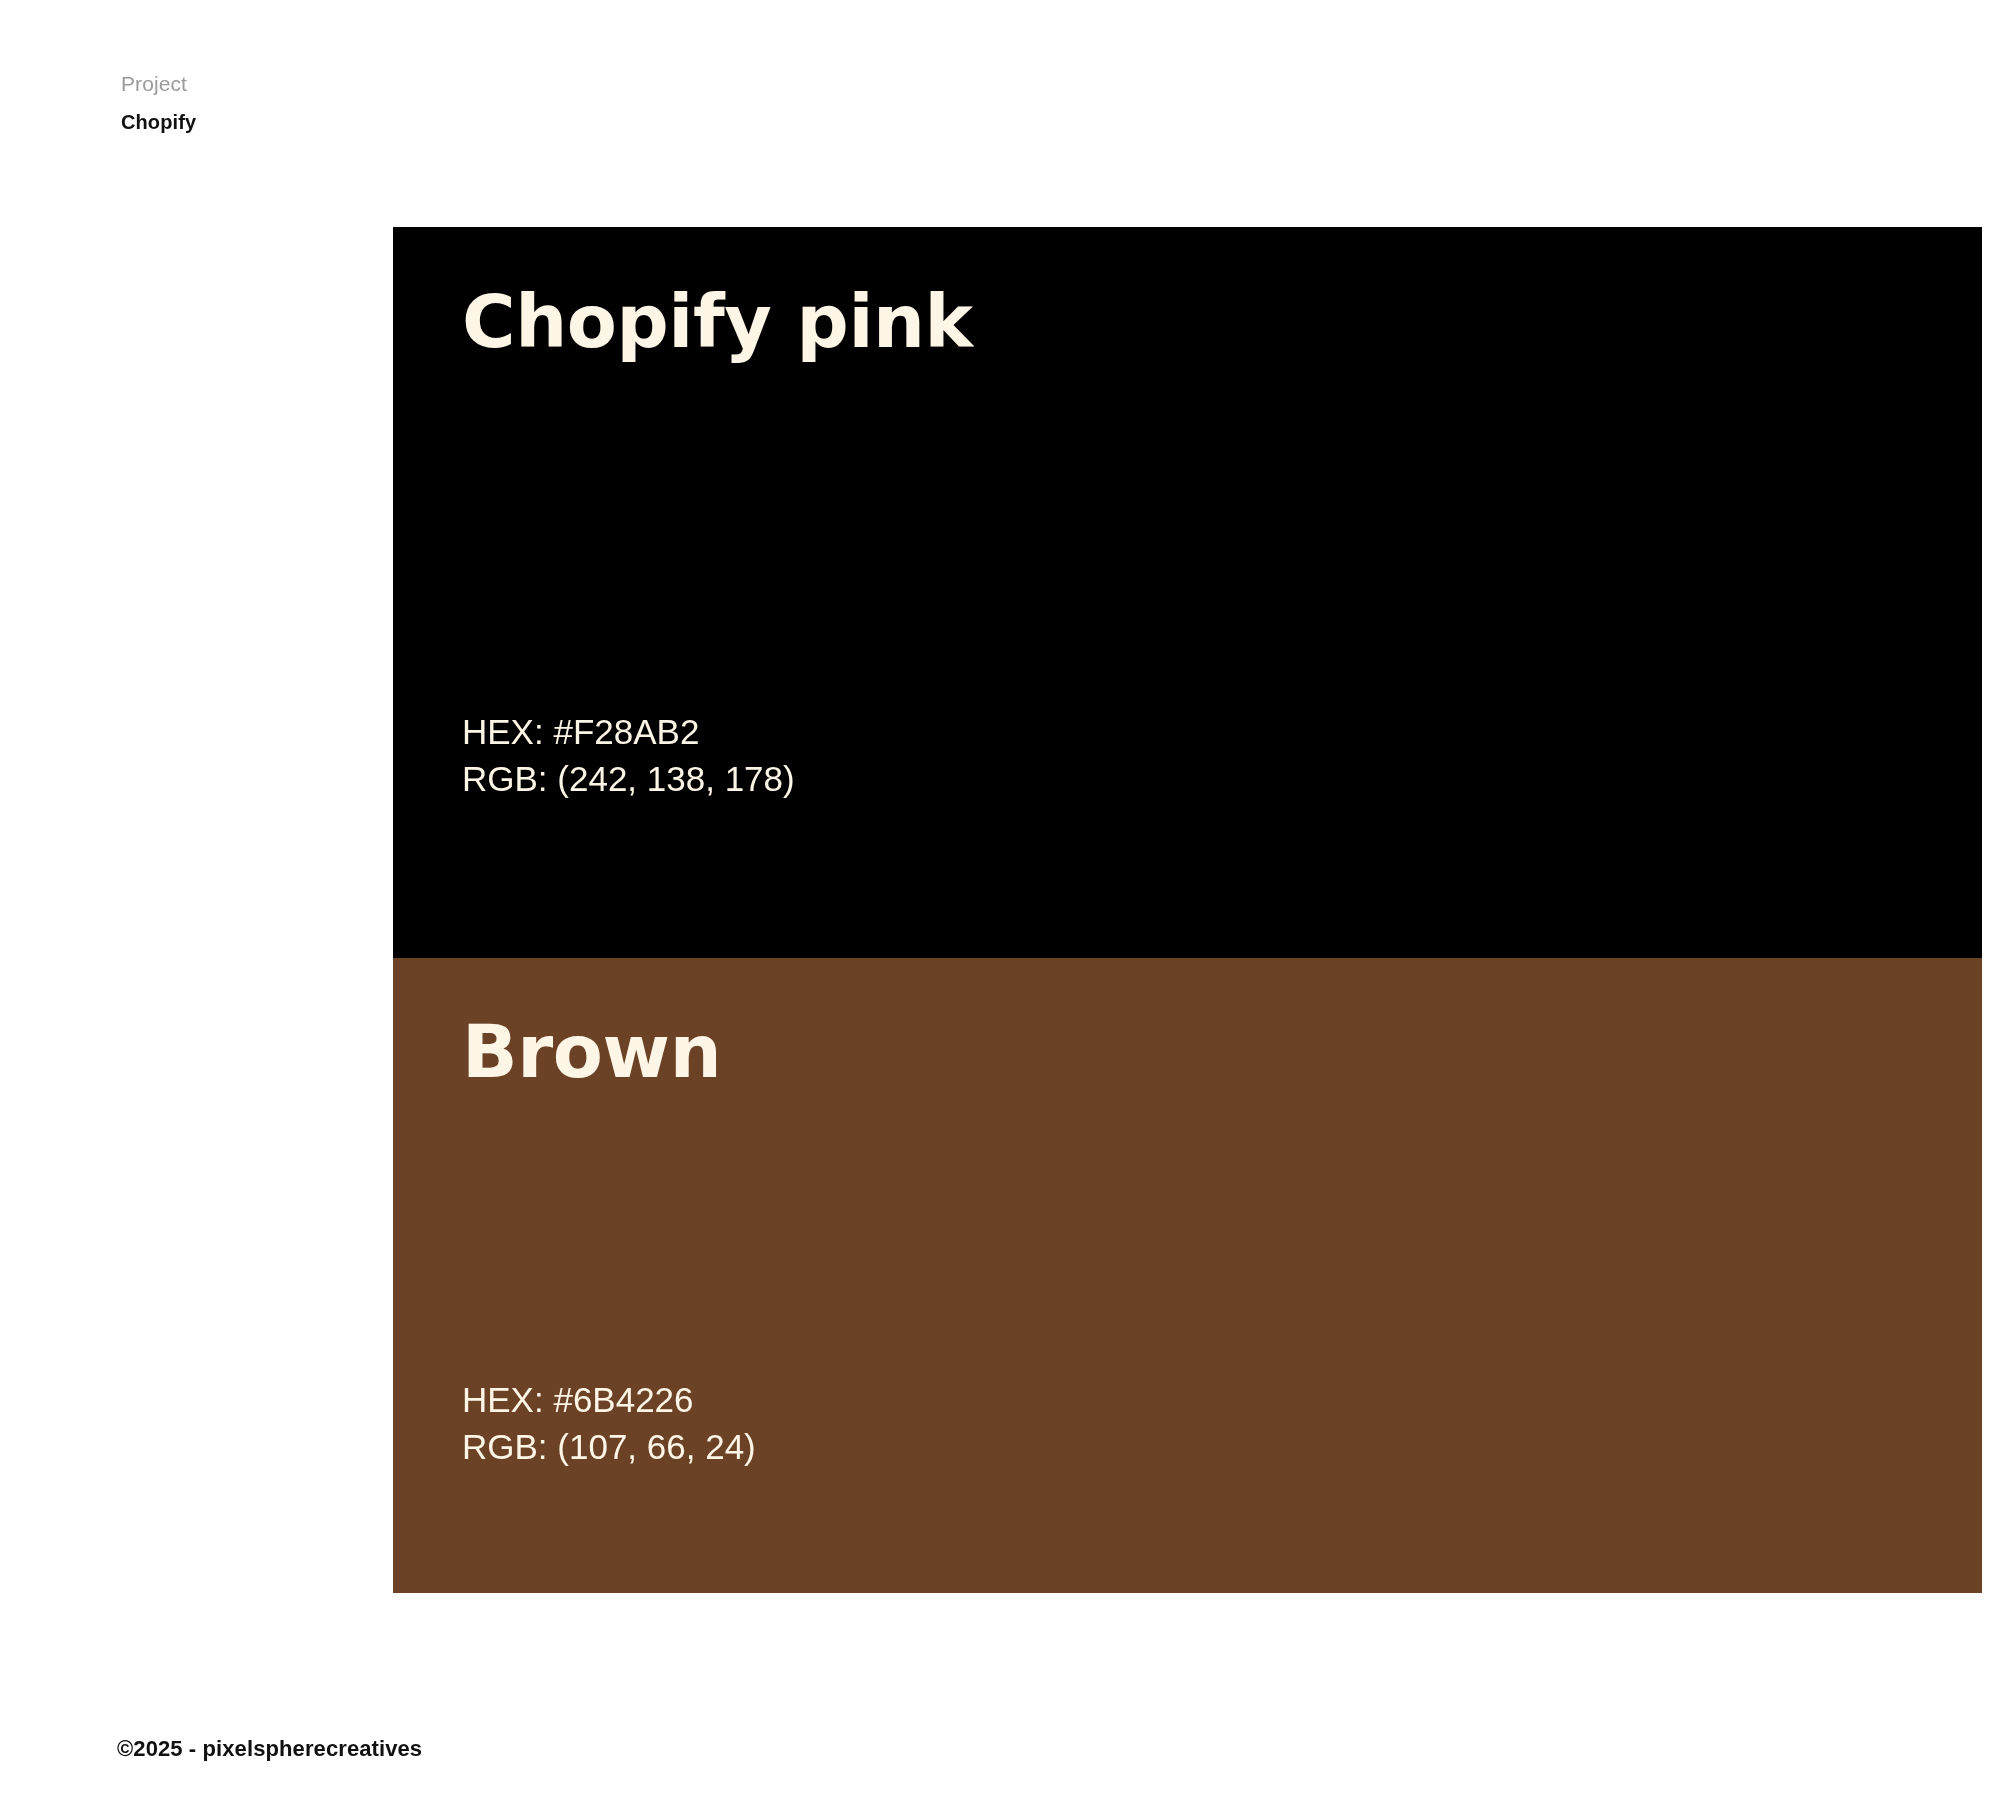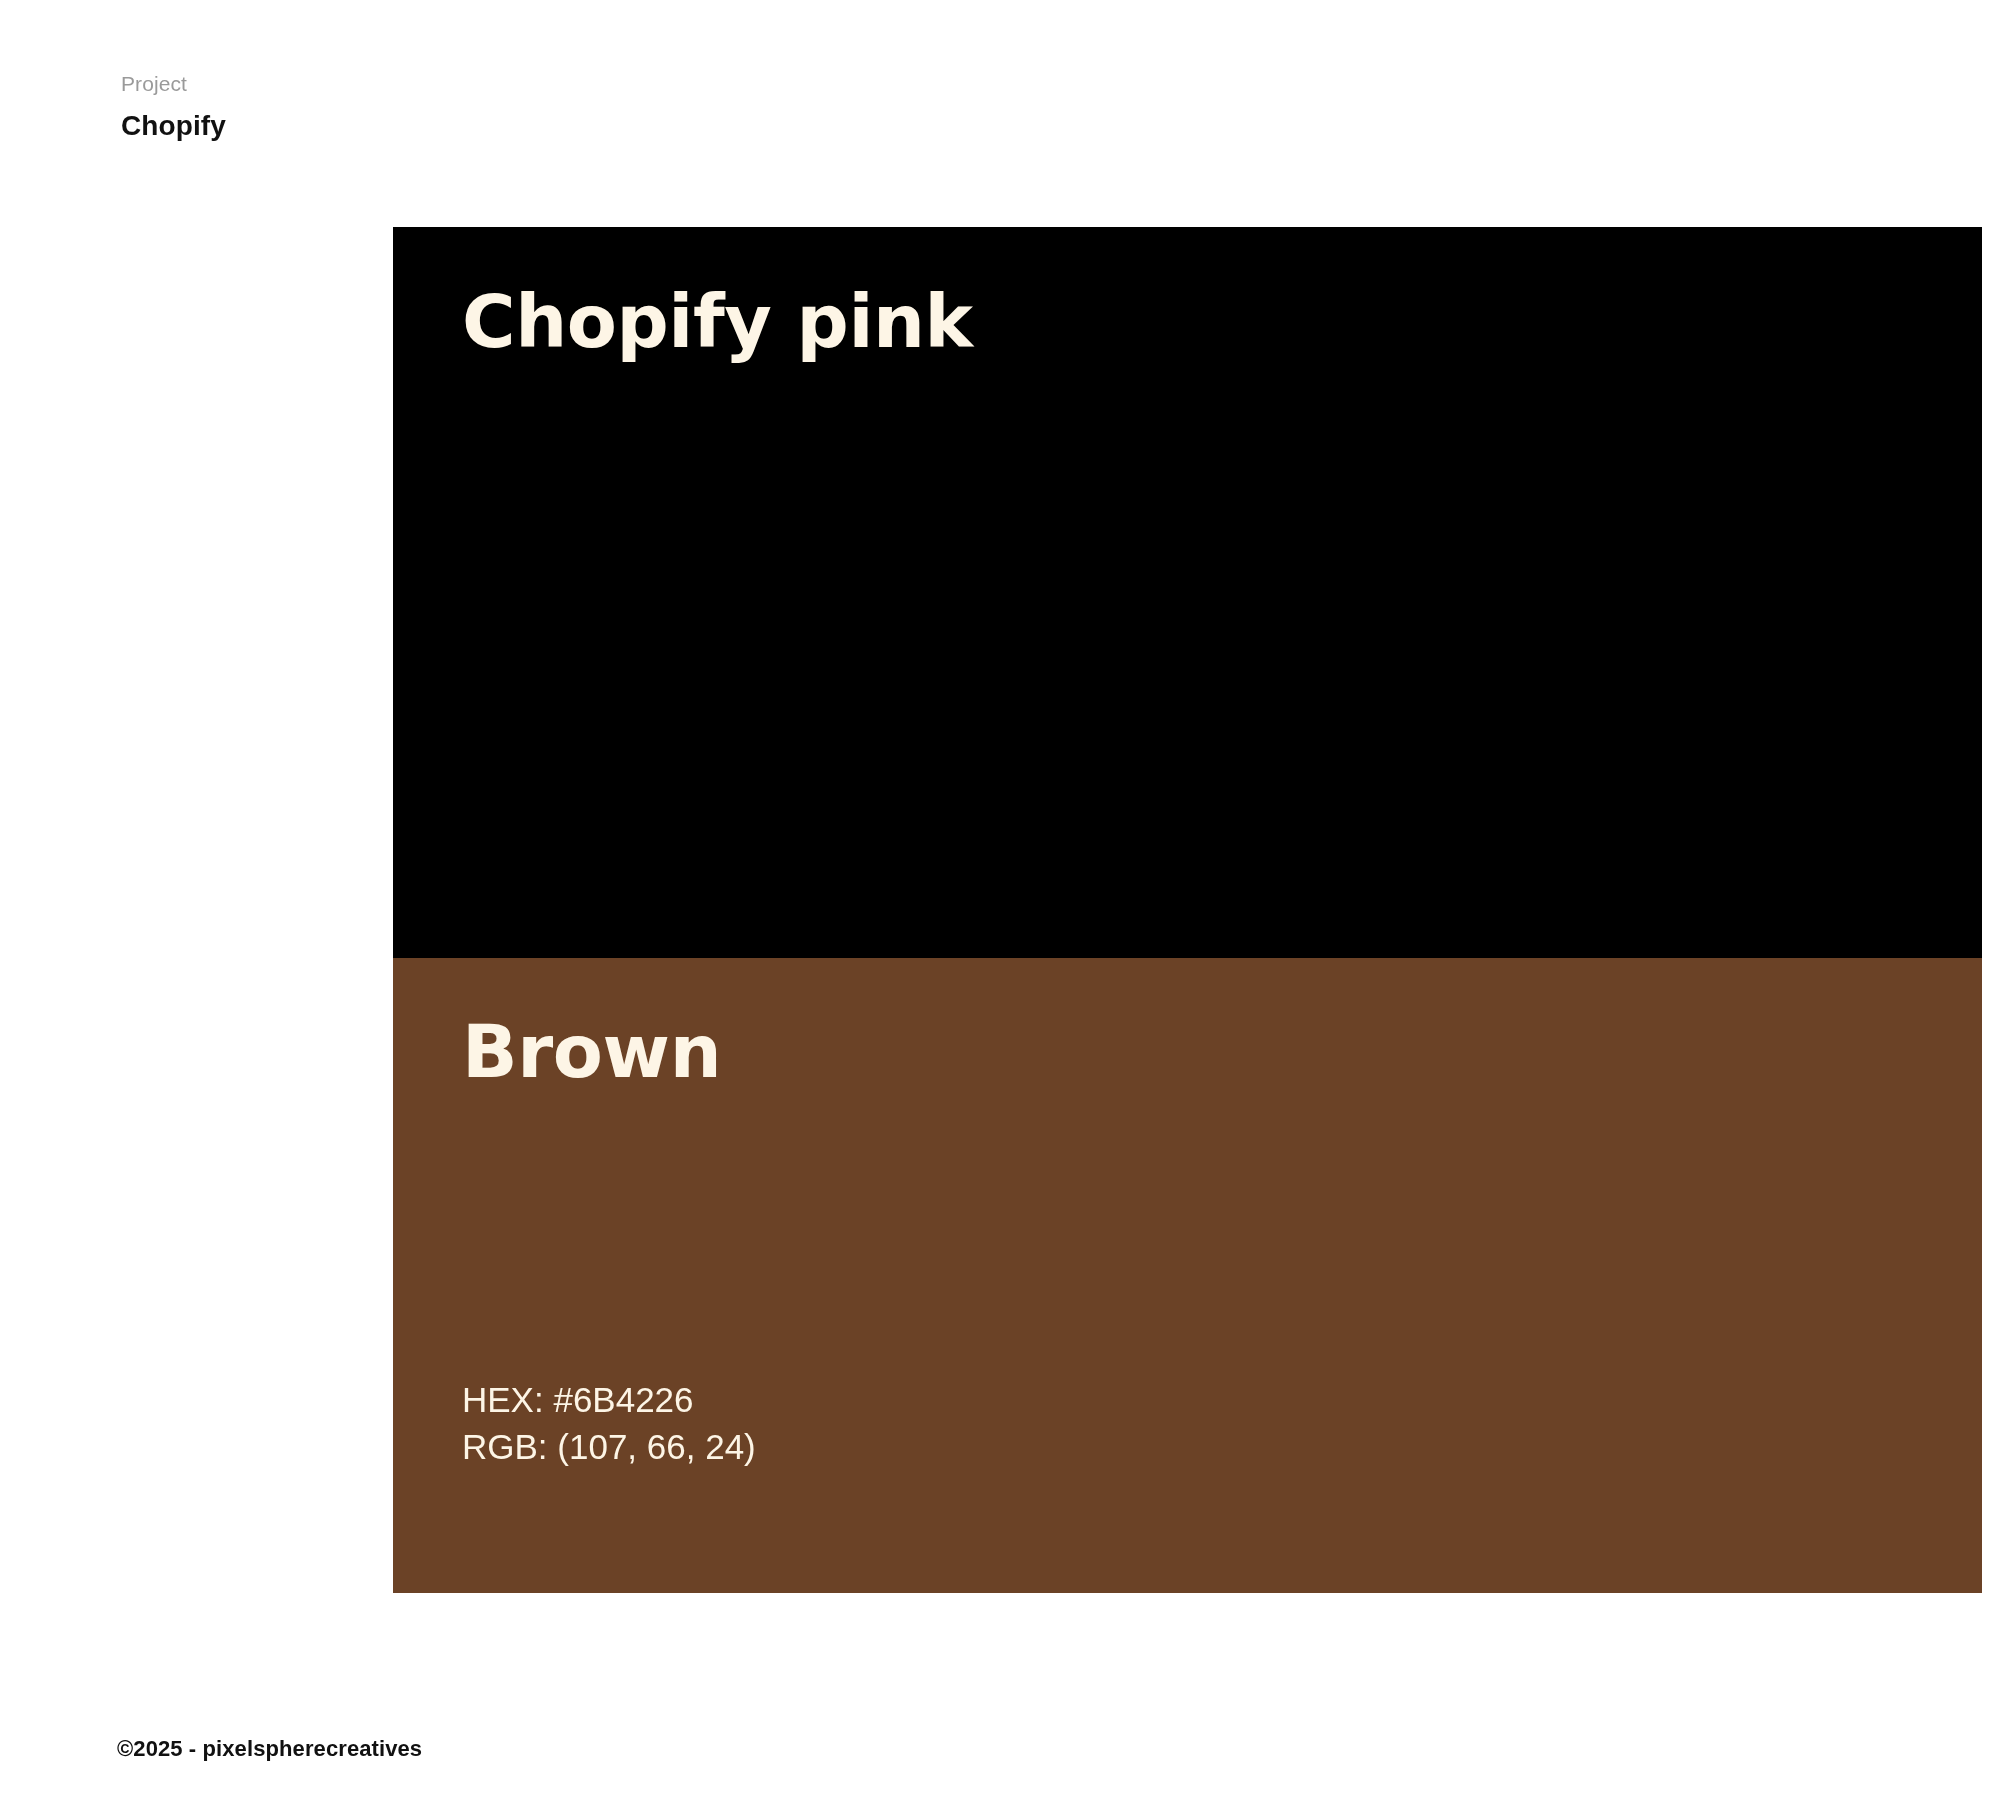--- a/index.html
+++ b/index.html
@@ -27,21 +27,21 @@
     left: 121px; top: 73px;
     font-size: 21px;
     font-weight: 300;
     color: #9a9a9a;
     letter-spacing: 0.1px;
     line-height: 1;
   }
   #project-name {
     position: absolute;
     left: 121px; top: 112px;
-    font-size: 28px;
+    font-size: 20px;
     font-weight: 700;
     color: #111111;
     letter-spacing: 0.1px;
     line-height: 1;
   }
 
   
   .swatch {
     position: absolute;
     box-sizing: border-box;
@@ -120,20 +120,24 @@
 <div id="header-bar">
   <div id="project-label">Project</div>
   <div id="project-name">Chopify</div>
 
 </div>
 
 <div id="palette-grid">
 
   <div class="swatch" id="swatch-chopify-pink">
     <div class="swatch-title">Chopify pink</div>
+    <div class="swatch-meta">
+      <div>HEX: #F28AB2</div>
+      <div>RGB: (242, 138, 178)</div>
+    </div>
   </div>
 
   <div class="swatch" id="swatch-brown">
     <div class="swatch-title">Brown</div>
     <div class="swatch-meta">
       <div>HEX: #6B4226</div>
       <div>RGB: (107, 66, 24)</div>
     </div>
   </div>
 

